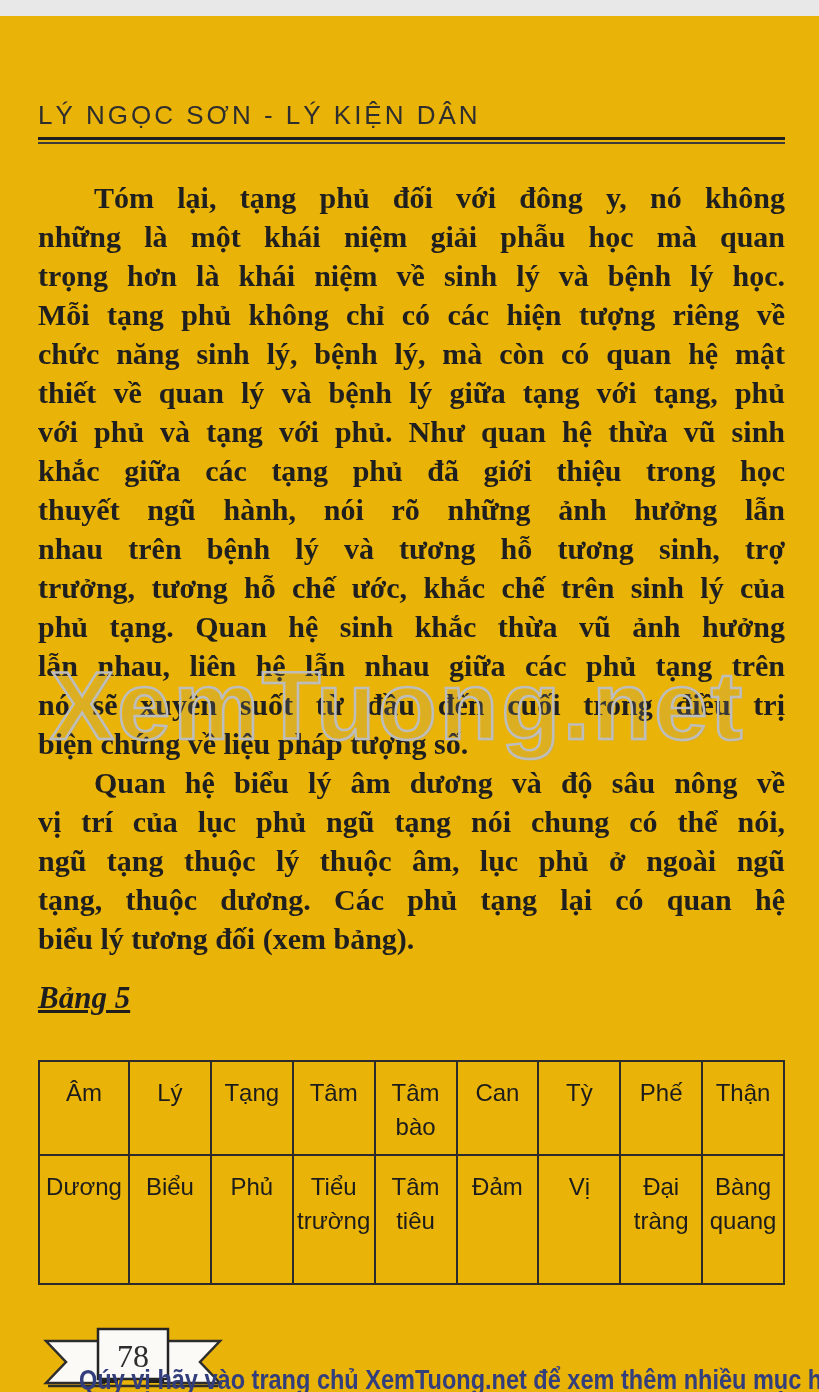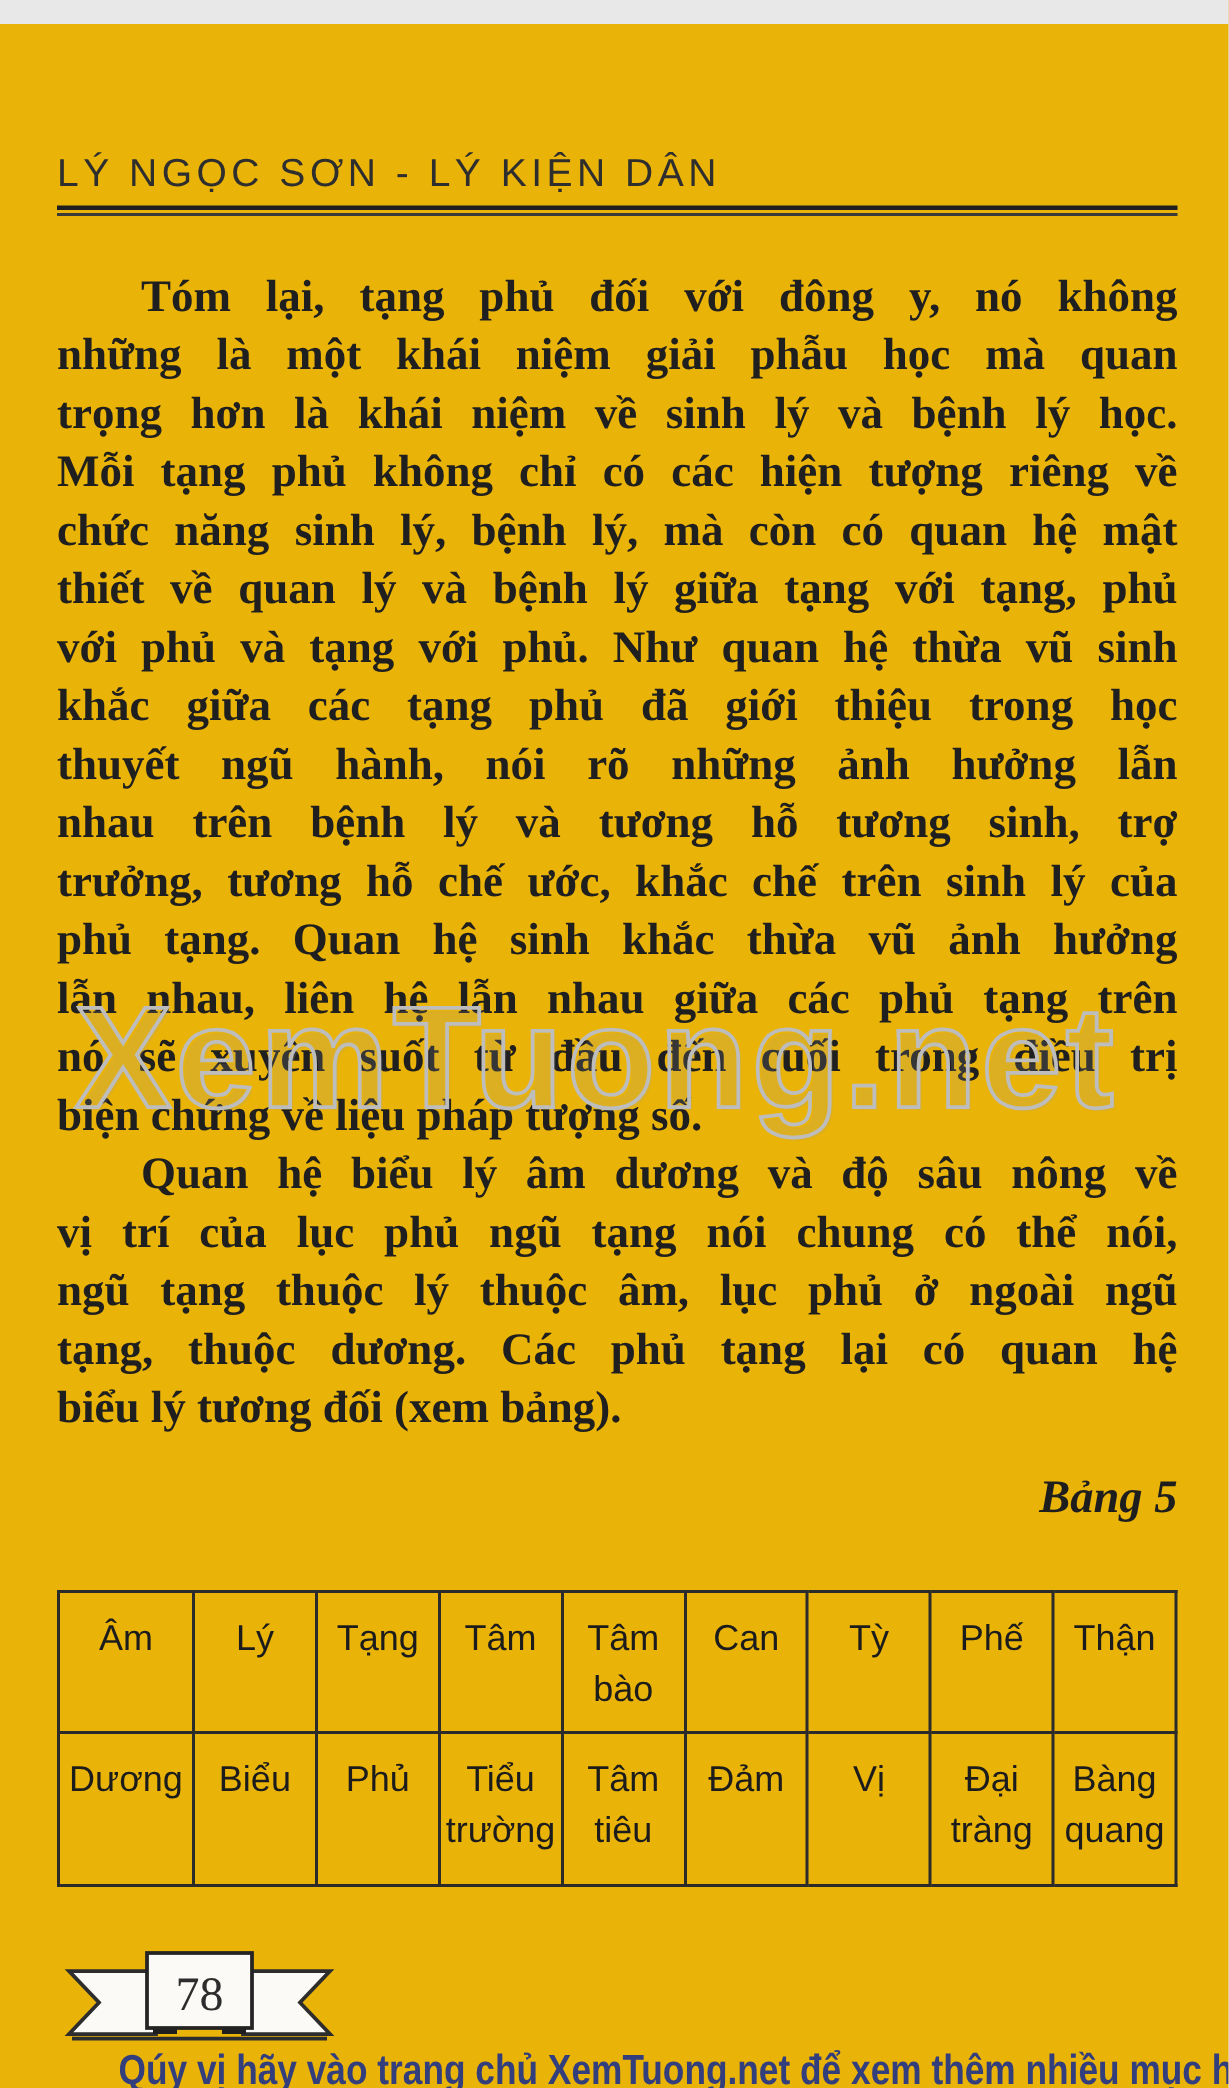--- a/index.html
+++ b/index.html
@@ -52,25 +52,26 @@
     color: transparent;
     -webkit-text-stroke: 2.5px #bdbdbd;
     text-shadow: 2px 2px 0 rgba(160,160,160,0.18);
     pointer-events: none;
     white-space: nowrap;
   }
 
   
   .tbl-caption {
     margin-top: 22px;
-    text-align: right;
+    text-align: left;
     font-size: 31px;
     font-weight: bold;
     font-style: italic;
     color: #1e1e1e;
+    text-decoration: underline;
   }
 
   
   table.corr {
     margin-top: 44px;
     width: 100%;
     border-collapse: collapse;
     table-layout: fixed;
     font-family: "Liberation Sans", "DejaVu Sans", sans-serif;
     font-size: 24px;
@@ -78,21 +79,21 @@
   }
   table.corr td {
     border: 2px solid #2b2b2b;
     text-align: center;
     vertical-align: top;
     padding-top: 14px;
     white-space: pre-line;
     line-height: 34px;
   }
   table.corr tr.r1 td { height: 94px; }
-  table.corr tr.r2 td { height: 102px; }
+  table.corr tr.r2 td { height: 129px; }
 
   
   .ribbon-wrap { margin-top: 40px; text-align: left; }
   .ribbon-wrap svg { display: inline-block; }
 
   
   .footer-note {
     position: absolute;
     left: 0;
     bottom: 12px;

